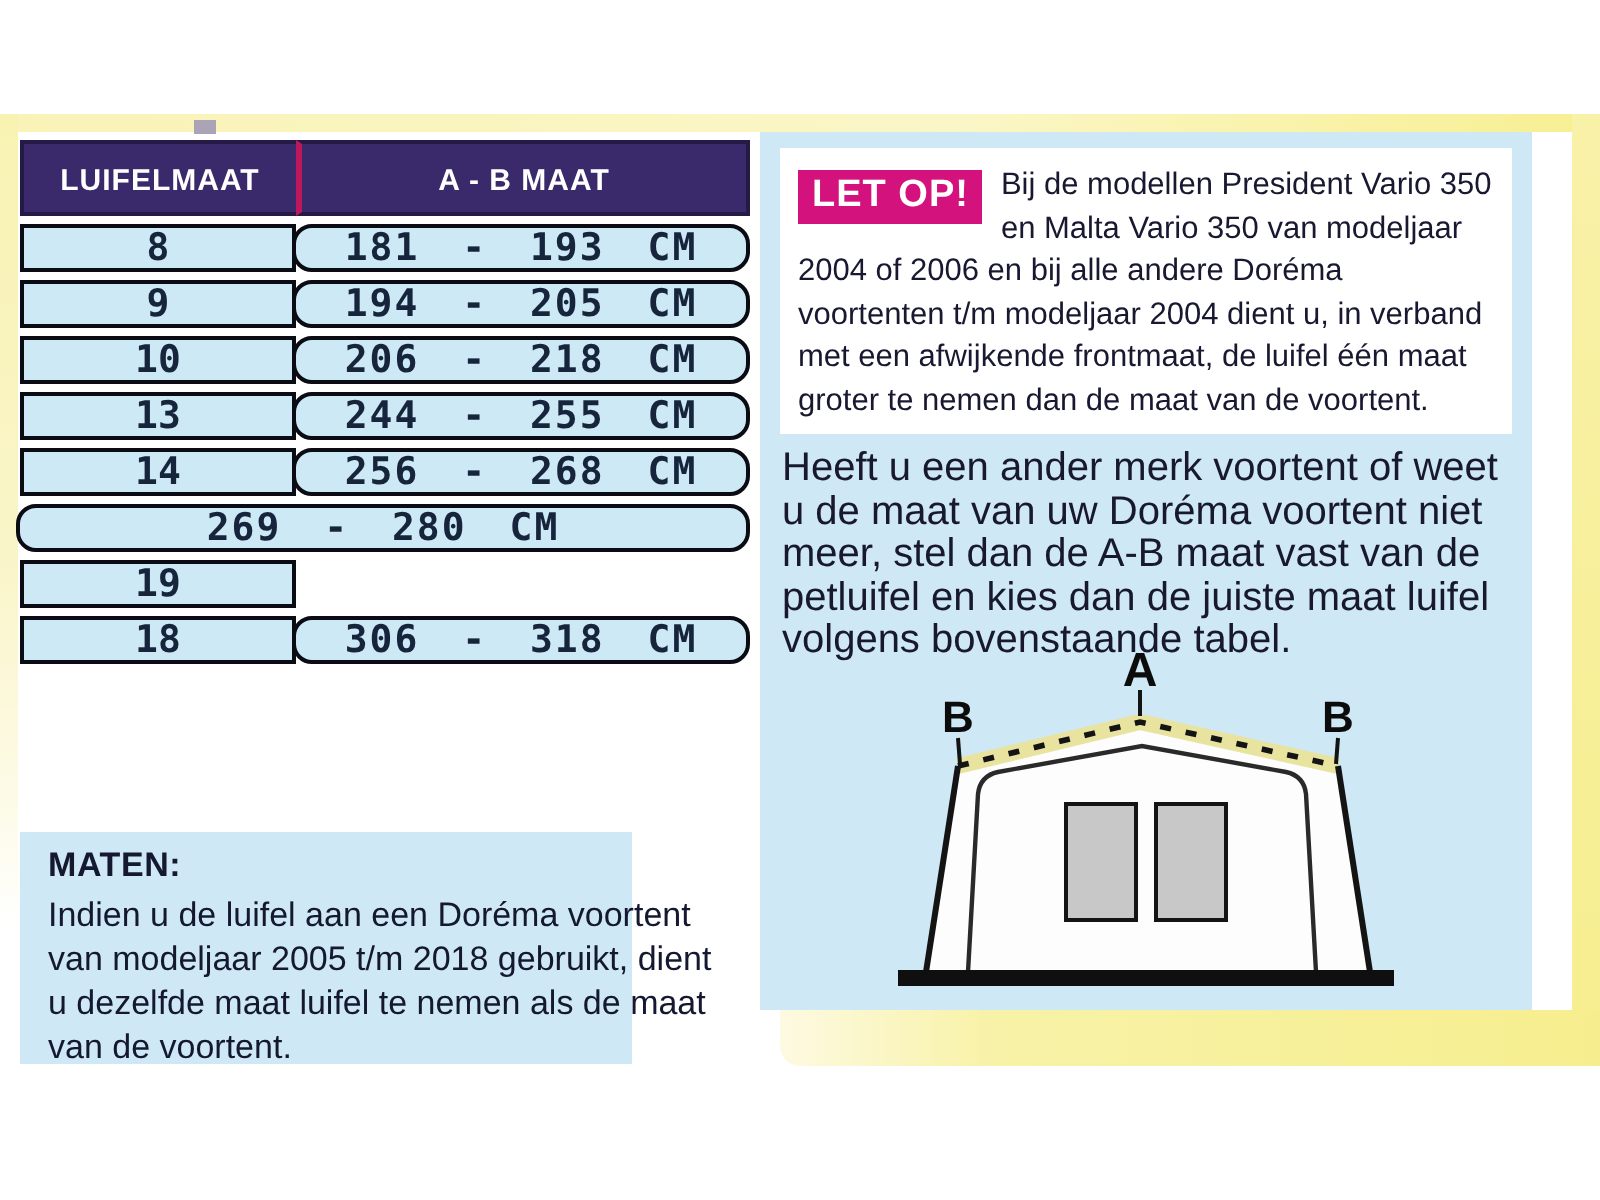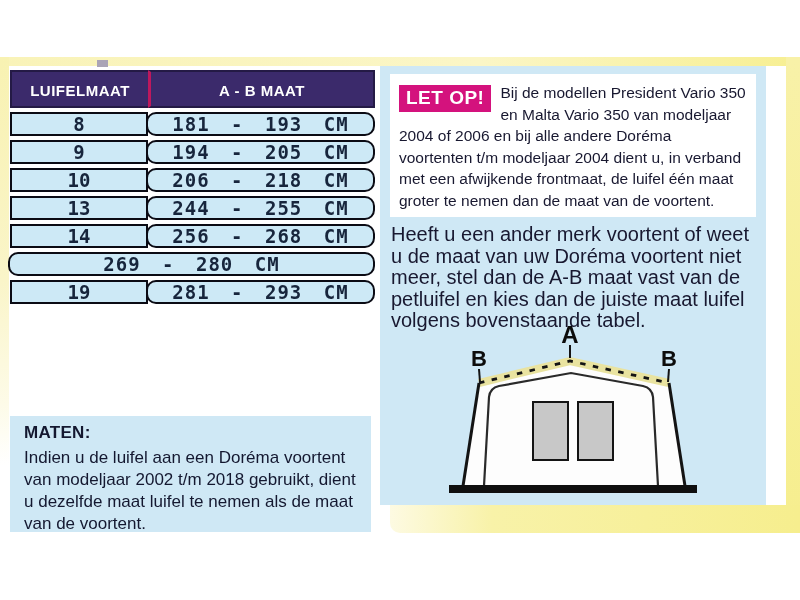--- a/index.html
+++ b/index.html
@@ -37,21 +37,21 @@
     background:#cde9f6;color:#17253c;height:24px;box-sizing:border-box;
     border:2px solid #0b0b14;text-align:center;line-height:21px;
     font-family:"DejaVu Sans Mono", monospace;font-weight:bold;font-size:19px;
     white-space:pre;
   }
   .td1{width:138px;}
   .td2{flex:1;margin-left:-2px;word-spacing:9px;letter-spacing:1px;border-radius:10px;}
 
   
   .maten-box{
-    left:10px;top:416px;width:361px;height:116px;background:#cfe8f5;
+    left:10px;top:416px;width:306px;height:116px;background:#cfe8f5;
     box-sizing:border-box;padding:7px 8px 0 14px;color:#141830;
   }
   .maten-title{font-weight:bold;font-size:17px;letter-spacing:.3px;}
   .maten-text{margin:4px 0 0 0;font-size:17px;line-height:22px;width:344px;}
 
   
   .info-panel{left:380px;top:66px;width:386px;height:439px;background:#cfe8f5;}
   .notice-box{
     position:absolute;left:10px;top:8px;width:366px;height:143px;
     background:#ffffff;box-sizing:border-box;padding:8px 9px 0 9px;
@@ -110,30 +110,33 @@
     <div class="td td1">14</div>
     <div class="td td2">256 - 268 CM</div>
   </div>
 
   <div class="trow">
     <div class="td td2">269 - 280 CM</div>
   </div>
 
   <div class="trow">
     <div class="td td1">19</div>
-    <div class="td td2">281 - 293 CM</div>
   </div>
 
 
+  <div class="trow">
+    <div class="td td1">18</div>
+    <div class="td td2">306 - 318 CM</div>
+  </div>
 </div>
 </div>
 
 <div class="abs maten-box">
   <div class="maten-title">MATEN:</div>
-  <p class="maten-text">Indien u de luifel aan een Doréma voortent van modeljaar 2002 t/m 2018 gebruikt, dient u dezelfde maat luifel te nemen als de maat van de voortent.</p>
+  <p class="maten-text">Indien u de luifel aan een Doréma voortent van modeljaar 2005 t/m 2018 gebruikt, dient u dezelfde maat luifel te nemen als de maat van de voortent.</p>
 </div>
 
 <div class="abs info-panel">
   <div class="notice-box">
     <span class="badge">LET OP!</span><span>Bij de modellen President Vario 350 en Malta Vario 350 van modeljaar 2004 of 2006 en bij alle andere Doréma voortenten t/m modeljaar 2004 dient u, in verband met een afwijkende frontmaat, de luifel één maat groter te nemen dan de maat van de voortent.</span>
   </div>
   <p class="second-par">Heeft u een ander merk voortent of weet u de maat van uw Doréma voortent niet meer, stel dan de A-B maat vast van de petluifel en kies dan de juiste maat luifel volgens bovenstaande tabel.</p>
 
   <svg class="diagram" viewBox="400 315 386 190" xmlns="http://www.w3.org/2000/svg">
 

